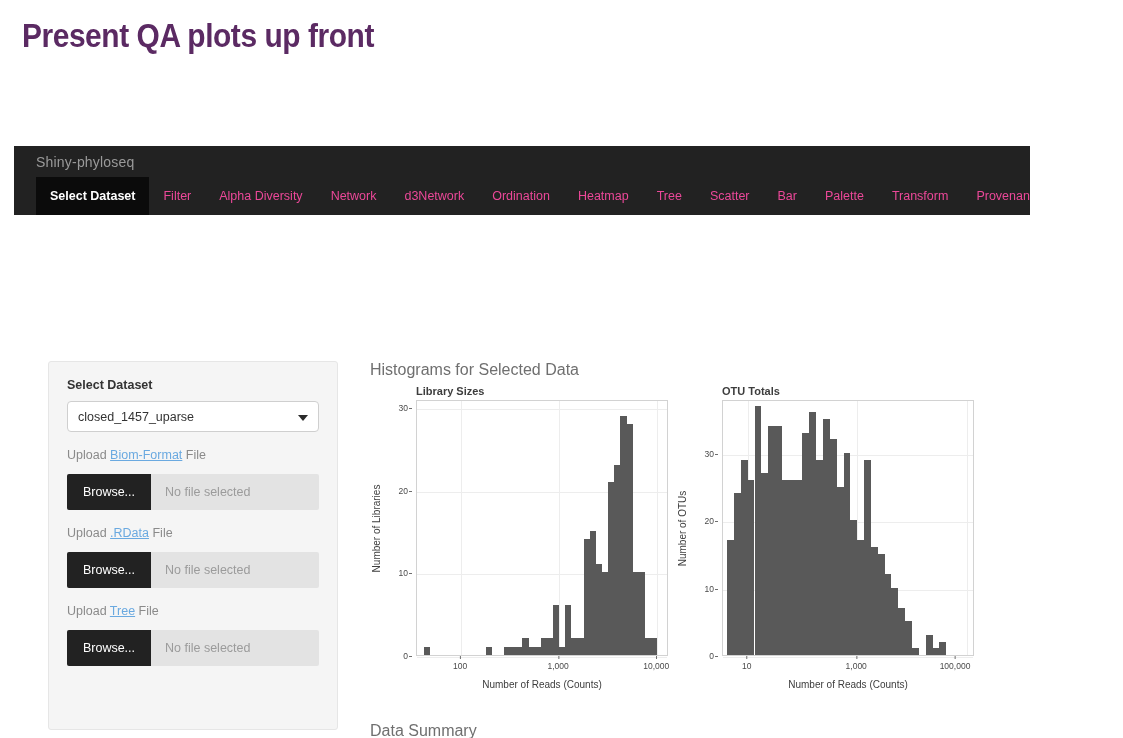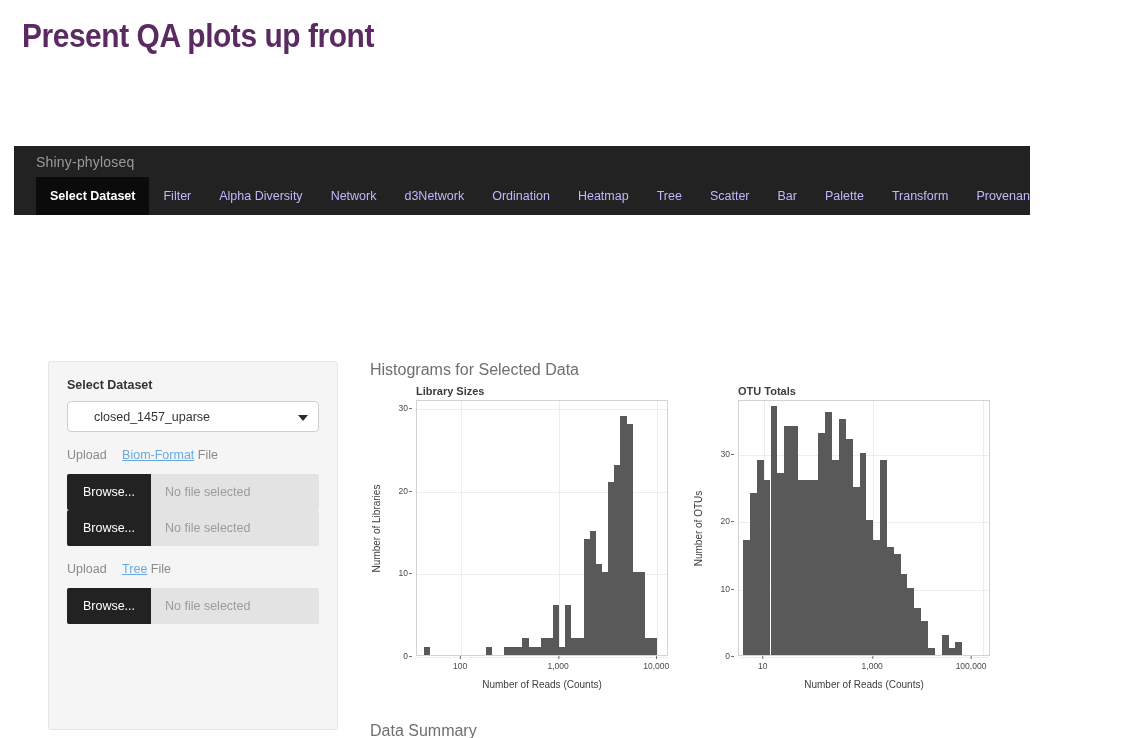--- a/index.html
+++ b/index.html
@@ -52,21 +52,21 @@
     position: absolute; left: 22px; top: 8px;
     font-size: 14px; color: #9a9a9a; letter-spacing: 0.2px;
   }
   .navtabs {
     position: absolute; left: 22px; top: 31px;
     display: flex; align-items: stretch; height: 38px;
   }
   .navtab {
     display: flex; align-items: center;
     padding: 0 14px; height: 38px;
-    font-size: 12.5px; color: #c4b5fd; white-space: nowrap;
+    font-size: 12.5px; color: #ec4899; white-space: nowrap;
     cursor: pointer;
   }
   .navtab.active { background: #0b0b0b; color: #ffffff; font-weight: 600; }
 
   
   .content { position: relative; width: 1016px; height: 523px; background: #fff; }
   .page-heading {
     position: absolute; left: 54px; top: 38px;
     font-size: 26px; color: #4f4f4f; font-weight: 400;
     letter-spacing: 0.1px;
@@ -82,54 +82,54 @@
   }
   .side-label {
     font-size: 12.5px; font-weight: 700; color: #333;
     margin-bottom: 9px;
   }
   .select-box {
     position: relative;
     height: 31px; background: #fff;
     border: 1px solid #cfcfcf; border-radius: 4px;
     display: flex; align-items: center;
-    padding: 0 26px 0 26px;
+    padding: 0 26px 0 10px;
     font-size: 12.5px; color: #333;
     cursor: pointer;
   }
   .caret {
     position: absolute; right: 10px; top: 50%;
     width: 0; height: 0; margin-top: -2px;
     border-left: 5px solid transparent;
     border-right: 5px solid transparent;
     border-top: 6px solid #2b2b2b;
   }
   .upload-label {
     margin-top: 16px; margin-bottom: 12px;
     font-size: 12.5px; color: #8a8a8a;
   }
-  .upload-label .lnk { color: #6aa9e0; margin-left: 12px; }
+  .upload-label .lnk { color: #6aa9e0; }
   .file-row {
     display: flex; height: 36px;
     background: #e3e3e3; border-radius: 2px; overflow: hidden;
   }
   .browse-btn {
     width: 84px; background: #222222; color: #fff;
     display: flex; align-items: center; justify-content: center;
     font-size: 12.5px; cursor: pointer;
   }
   .file-name {
     flex: 1; display: flex; align-items: center;
     padding-left: 14px; font-size: 12.5px; color: #9b9b9b;
   }
 
   
   .main-col { position: absolute; left: 356px; top: 146px; width: 645px; }
   .plots-title { font-size: 16px; color: #6f6f6f; margin-bottom: 6px; }
-  .plots-row { display: flex; gap: 24px; }
+  .plots-row { display: flex; gap: 8px; }
   .plot-wrap { position: relative; }
 
   .plot-title {
     font-size: 11px; color: #3d3d3d; font-weight: 700;
     margin: 0 0 3px 46px;
     font-family: "Liberation Sans", sans-serif;
   }
   .plot-body { position: relative; }
   .y-axis-title {
     position: absolute; left: 0; top: 0;
@@ -242,20 +242,21 @@
         <div class="select-box">
           <span>closed_1457_uparse</span>
           <span class="caret"></span>
         </div>
         <div id="uploads">
             <div class="upload-label"><span>Upload </span><a class="lnk" href="#">Biom-Format</a><span> File</span></div>
             <div class="file-row">
               <div class="browse-btn">Browse...</div>
               <div class="file-name">No file selected</div>
             </div>
+            <div class="upload-label"><span>Upload </span><a class="lnk" href="#">.RData</a><span> File</span></div>
             <div class="file-row">
               <div class="browse-btn">Browse...</div>
               <div class="file-name">No file selected</div>
             </div>
             <div class="upload-label"><span>Upload </span><a class="lnk" href="#">Tree</a><span> File</span></div>
             <div class="file-row">
               <div class="browse-btn">Browse...</div>
               <div class="file-name">No file selected</div>
             </div>
           </div>

